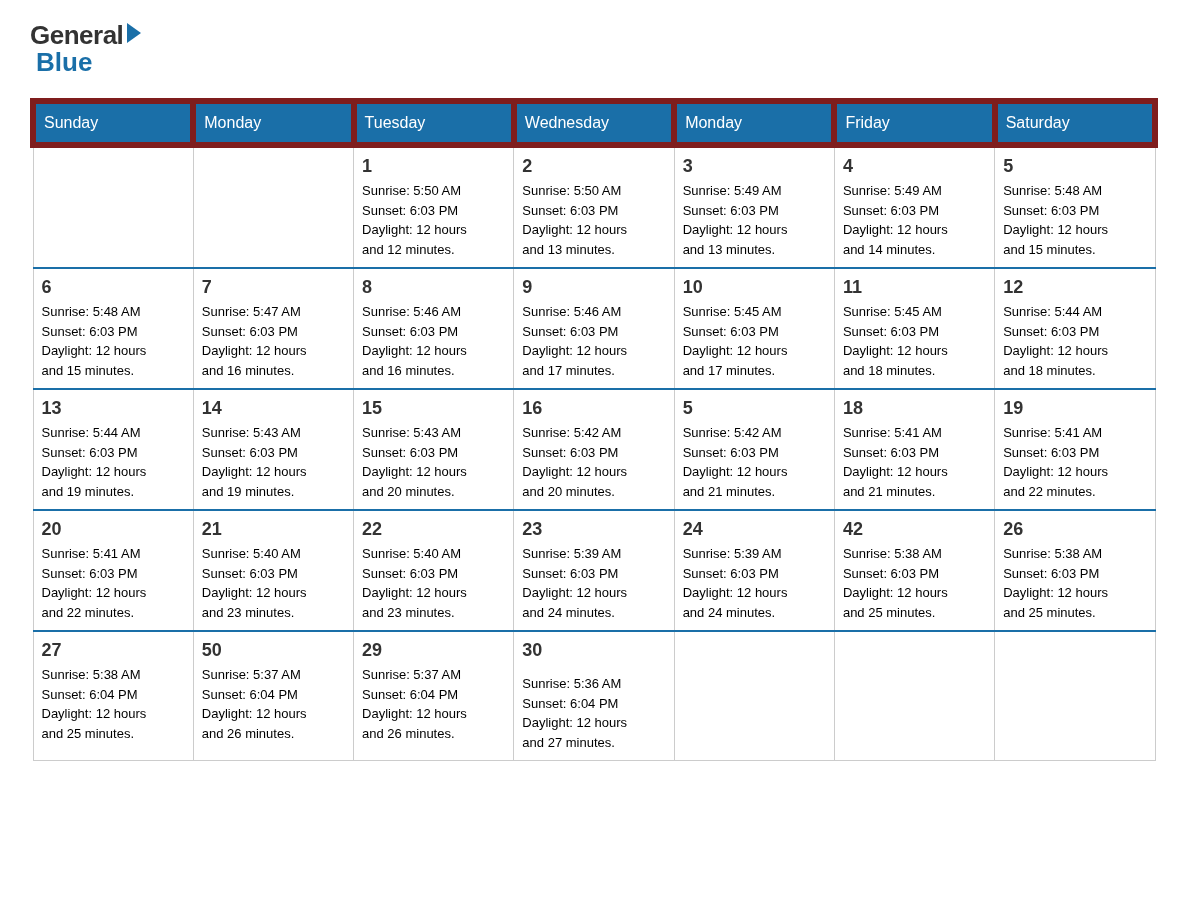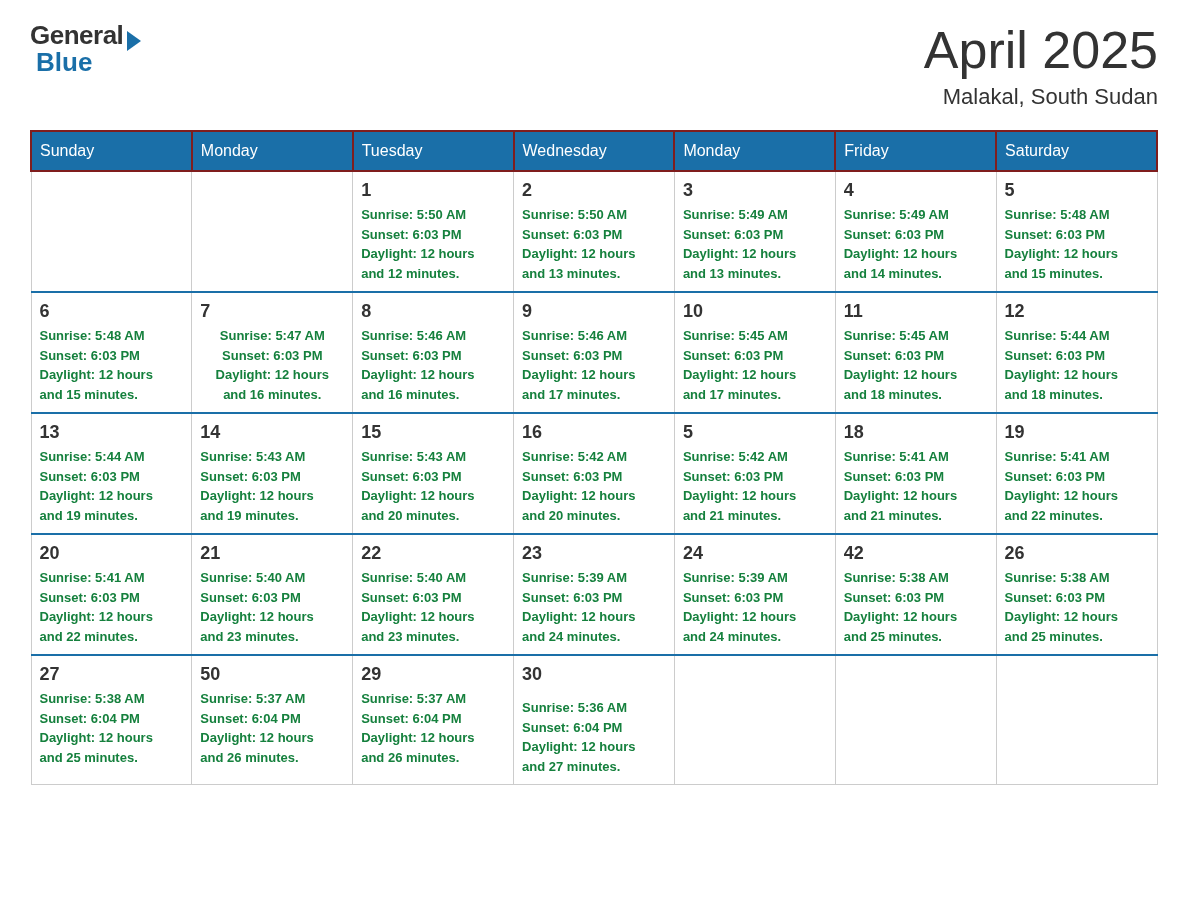--- a/index.html
+++ b/index.html
@@ -17,21 +17,21 @@
       align-items: flex-start;
       margin-bottom: 20px;
     }
     .logo {
       display: flex;
       flex-direction: column;
       align-items: flex-start;
     }
     .logo-top {
       display: flex;
-      align-items: flex-end;
+      align-items: flex-start;
     }
     .logo-general {
       font-size: 26px;
       font-weight: bold;
       color: #333;
       letter-spacing: -0.5px;
     }
     .logo-arrow {
       width: 0;
       height: 0;
@@ -66,61 +66,56 @@
       border-collapse: collapse;
       table-layout: fixed;
     }
     .calendar thead tr th {
       background-color: #1a6fa8;
       color: #fff;
       padding: 10px 8px;
       font-size: 16px;
       font-weight: normal;
       text-align: left;
-      border: 2px solid #7f1d1d;
+      border: 6px solid #7f1d1d;
     }
     .calendar tbody tr td {
       vertical-align: top;
       padding: 8px;
       border: 1px solid #ccc;
       border-top: 2px solid #1a6fa8;
       font-size: 13px;
       color: #333;
       height: 120px;
     }
     .day-num {
       font-size: 18px;
       font-weight: bold;
       color: #333;
       margin-bottom: 4px;
     }
     .day-info {
       font-size: 13px;
-      color: #15803d;
+      color: #000000;
       line-height: 1.5;
-      font-weight: bold;
     }
     .empty-cell {
       background: #fff;
     }
   </style>
 </head>
 <body>
 
 <div class="header">
   <div class="logo">
     <div class="logo-top">
       <span class="logo-general">General</span>
       <div class="logo-arrow"></div>
     </div>
     <span class="logo-blue">Blue</span>
-  </div>
-  <div class="title-block">
-    <div class="calendar-title">April 2025</div>
-    <div class="calendar-subtitle">Malakal, South Sudan</div>
   </div>
 </div>
 
 <table class="calendar">
   <thead>
     <tr id="header-row">
         <th>Sunday</th>
         <th>Monday</th>
         <th>Tuesday</th>
         <th>Wednesday</th>
@@ -172,21 +167,21 @@
       <tr>
         <td>
           <div class="day-num">6</div>
           <div class="day-info" style="white-space: pre-line;">Sunrise: 5:48 AM
 Sunset: 6:03 PM
 Daylight: 12 hours
 and 15 minutes.</div>
         </td>
         <td>
           <div class="day-num">7</div>
-          <div class="day-info" style="white-space: pre-line; text-align: center;">Sunrise: 5:47 AM
+          <div class="day-info" style="white-space: pre-line;">Sunrise: 5:47 AM
 Sunset: 6:03 PM
 Daylight: 12 hours
 and 16 minutes.</div>
         </td>
         <td>
           <div class="day-num">8</div>
           <div class="day-info" style="white-space: pre-line;">Sunrise: 5:46 AM
 Sunset: 6:03 PM
 Daylight: 12 hours
 and 16 minutes.</div>

